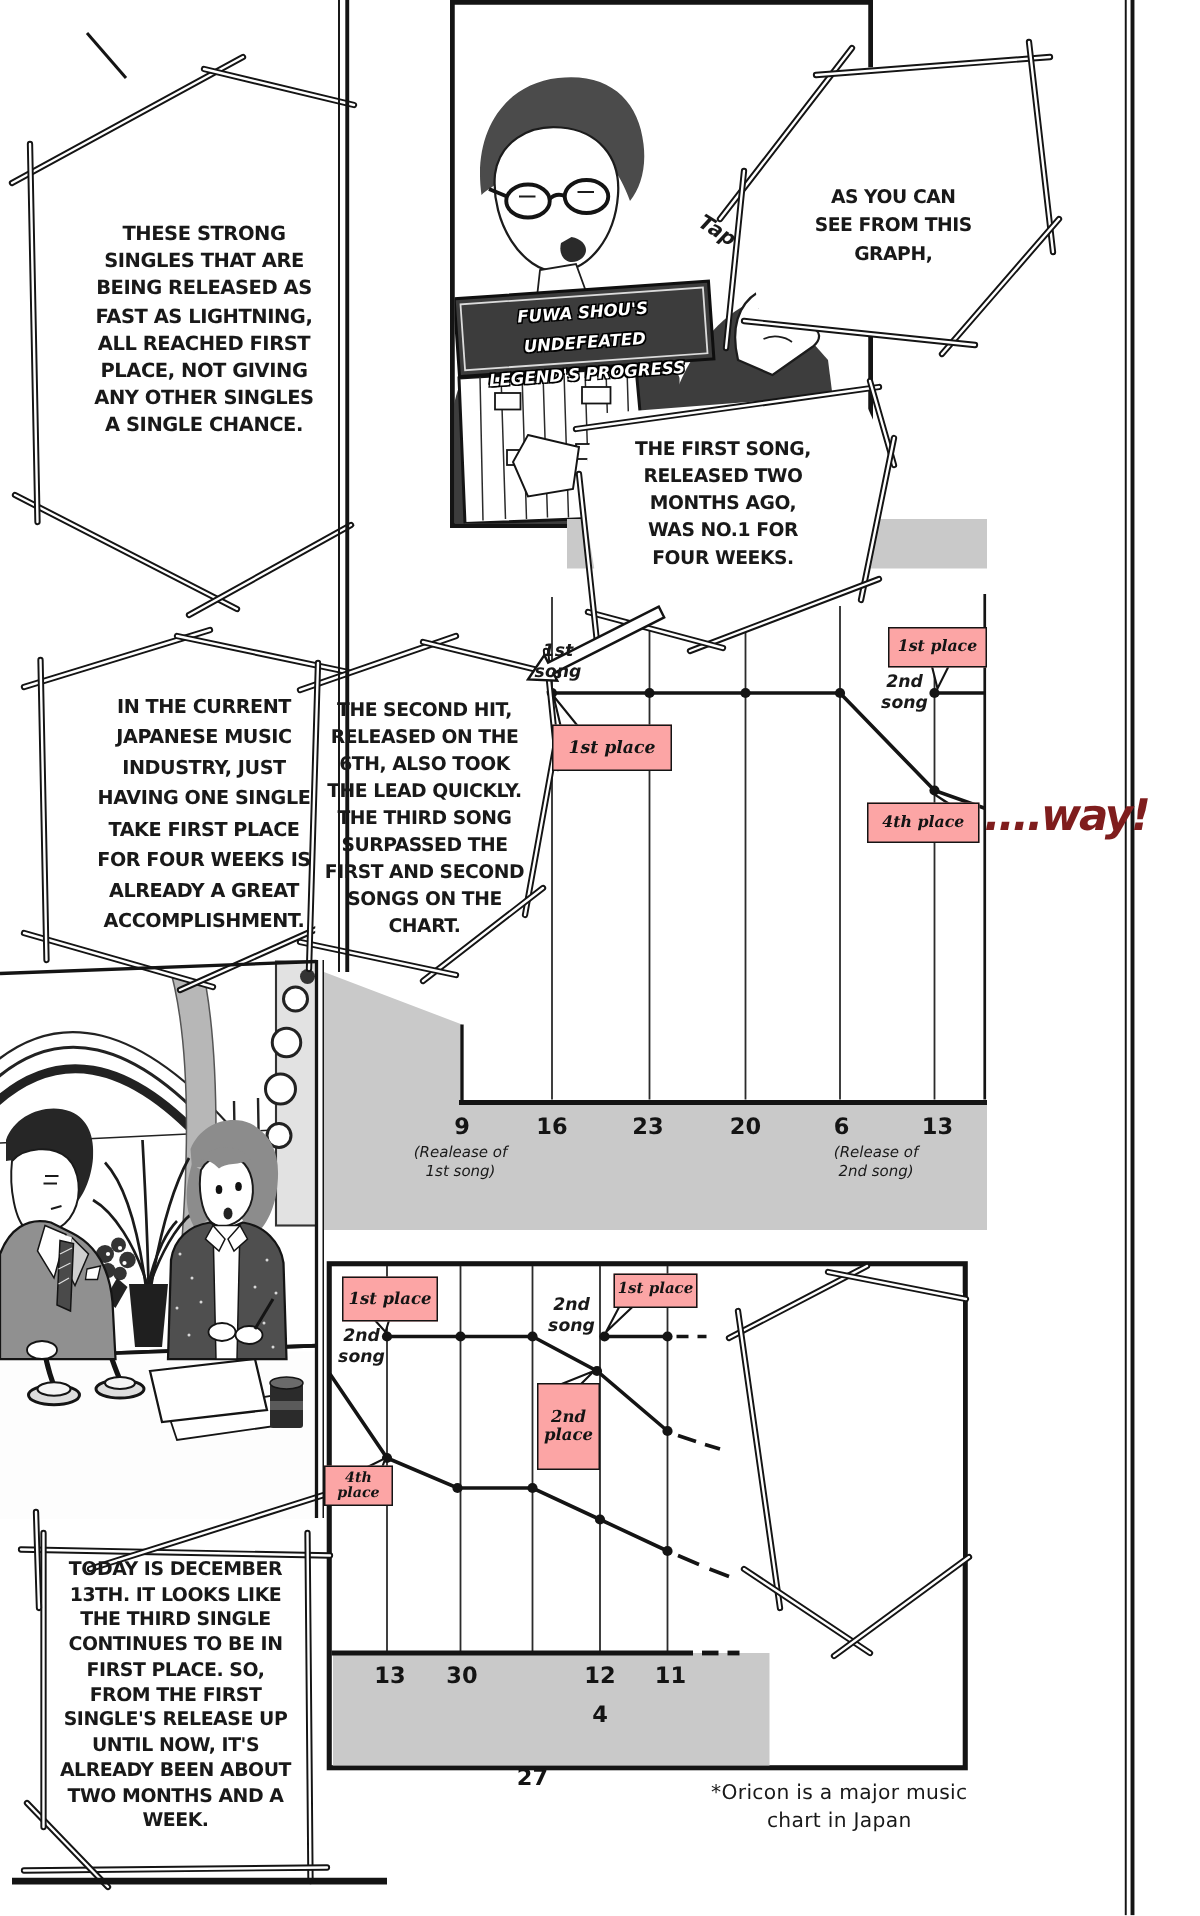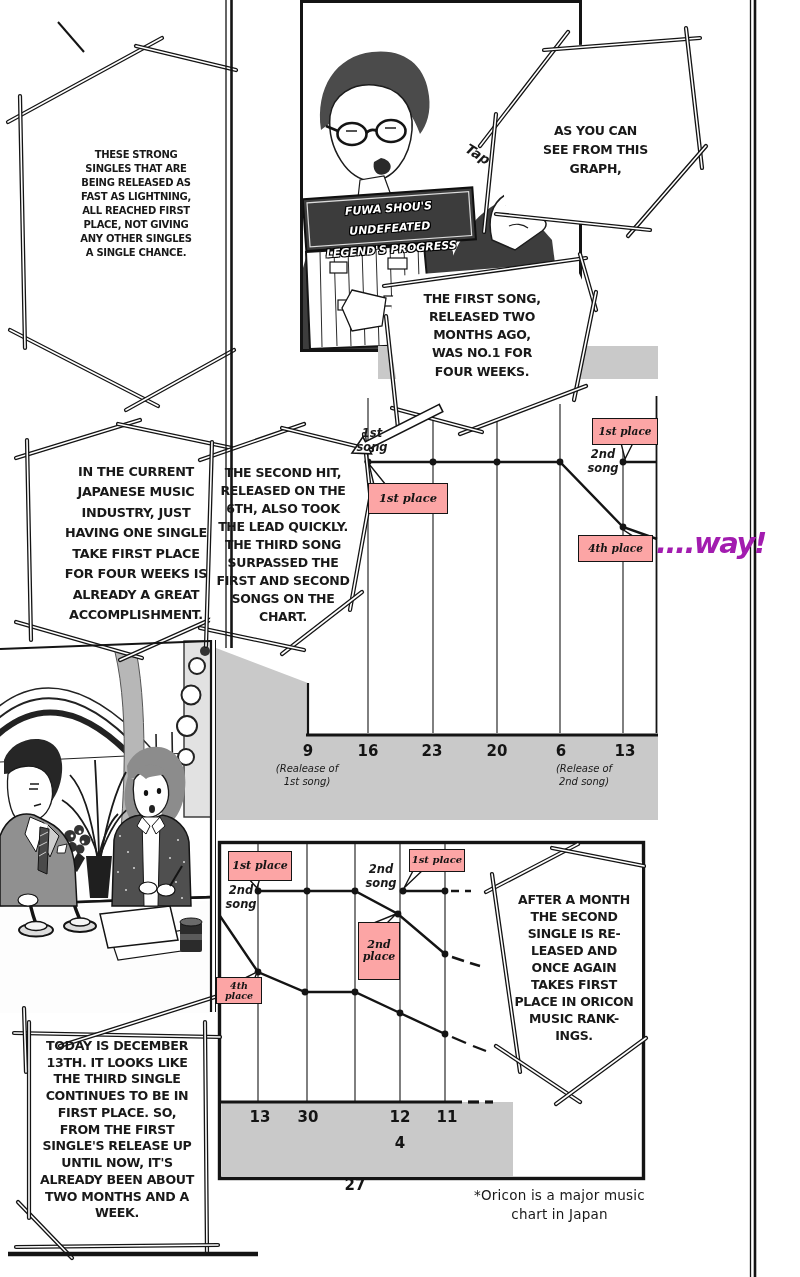--- a/index.html
+++ b/index.html
@@ -7,21 +7,21 @@
         font-family:"DejaVu Sans", sans-serif;color:#191919;}
   svg.art{position:absolute;left:0;top:0;}
   .stB{stroke:#141414;stroke-width:4.2;stroke-linecap:round;}
   .stW{stroke:#fff;stroke-width:1.6;stroke-linecap:round;}
   .gl{stroke:#2b2b2b;stroke-width:1.2;}
   .ax{stroke:#141414;stroke-width:3.2;}
   .pl{fill:none;stroke:#141414;stroke-width:2.4;}
   .dot{fill:#141414;}
   .tail{fill:#fff;stroke:#141414;stroke-width:1.4;}
   .txt{position:absolute;white-space:pre-line;text-align:center;color:#191919;}
-  .bub{font-weight:bold;font-size:10px;letter-spacing:-0.3px;}
+  .bub{font-weight:bold;font-size:13px;letter-spacing:-0.3px;}
   .hand{font-style:italic;font-weight:bold;font-size:11.5px;line-height:1.18;}
   .callout{position:absolute;background:#fca5a5;border:1.6px solid #141414;display:flex;
            align-items:center;justify-content:center;text-align:center;
            font-family:"DejaVu Serif", serif;font-style:italic;font-weight:bold;
            font-size:11.5px;color:#141414;line-height:1.05;}
   .tick{position:absolute;font-weight:bold;font-size:15px;text-align:center;color:#141414;}
   .note{font-style:italic;font-size:10px;line-height:1.25;}
 </style>
 </head>
 <body>
@@ -407,29 +407,20 @@
 <div class="txt bub" style="left:212px;top:464px;width:142px;font-size:12.5px;line-height:1.44;">THE SECOND HIT,
 RELEASED ON THE
 6TH, ALSO TOOK
 THE LEAD QUICKLY.
 THE THIRD SONG
 SURPASSED THE
 FIRST AND SECOND
 SONGS ON THE
 CHART.</div>
 
-<div class="txt bub" style="left:506px;top:891px;width:136px;font-size:12.5px;line-height:1.36;">AFTER A MONTH
-THE SECOND
-SINGLE IS RE-
-LEASED AND
-ONCE AGAIN
-TAKES FIRST
-PLACE IN ORICON
-MUSIC RANK-
-INGS.</div>
 
 <div class="txt bub" style="left:28px;top:1038px;width:178px;font-size:12.6px;line-height:1.33;">TODAY IS DECEMBER
 13TH. IT LOOKS LIKE
 THE THIRD SINGLE
 CONTINUES TO BE IN
 FIRST PLACE. SO,
 FROM THE FIRST
 SINGLE'S RELEASE UP
 UNTIL NOW, IT'S
 ALREADY BEEN ABOUT
@@ -438,21 +429,21 @@
 
 <div class="txt" style="left:303px;top:205px;width:170px;transform:rotate(-4deg);transform-origin:left top;
             font-weight:bold;font-style:italic;font-size:11px;line-height:1.85;color:#fff;
             text-shadow:1px 1px 0 #000,-1px 1px 0 #000,1px -1px 0 #000,-1px -1px 0 #000;">FUWA SHOU'S UNDEFEATED
 LEGEND'S PROGRESS</div>
 
 <div class="txt" style="left:458px;top:146px;width:40px;font-style:italic;font-weight:bold;font-size:13.5px;
             transform:rotate(32deg);">Tap</div>
 
 <div class="txt" style="left:656px;top:526px;width:120px;text-align:left;font-style:italic;font-weight:bold;
-            font-size:29px;letter-spacing:-1.5px;color:#a21caf;">....way!</div>
+            font-size:29px;letter-spacing:-1.5px;color:#7f1d1d;">....way!</div>
 
 <div class="txt" style="left:452px;top:1186px;width:215px;font-size:13.5px;line-height:1.4;letter-spacing:0.2px;text-align:center;">*Oricon is a major music
 chart in Japan</div>
 
 <div class="txt hand" style="left:352px;top:427px;width:40px;">1st
 song</div>
 <div class="txt hand" style="left:584px;top:448px;width:38px;">2nd
 song</div>
 
 <div class="callout" style="left:368px;top:483px;width:78px;height:29px;">1st place</div>

